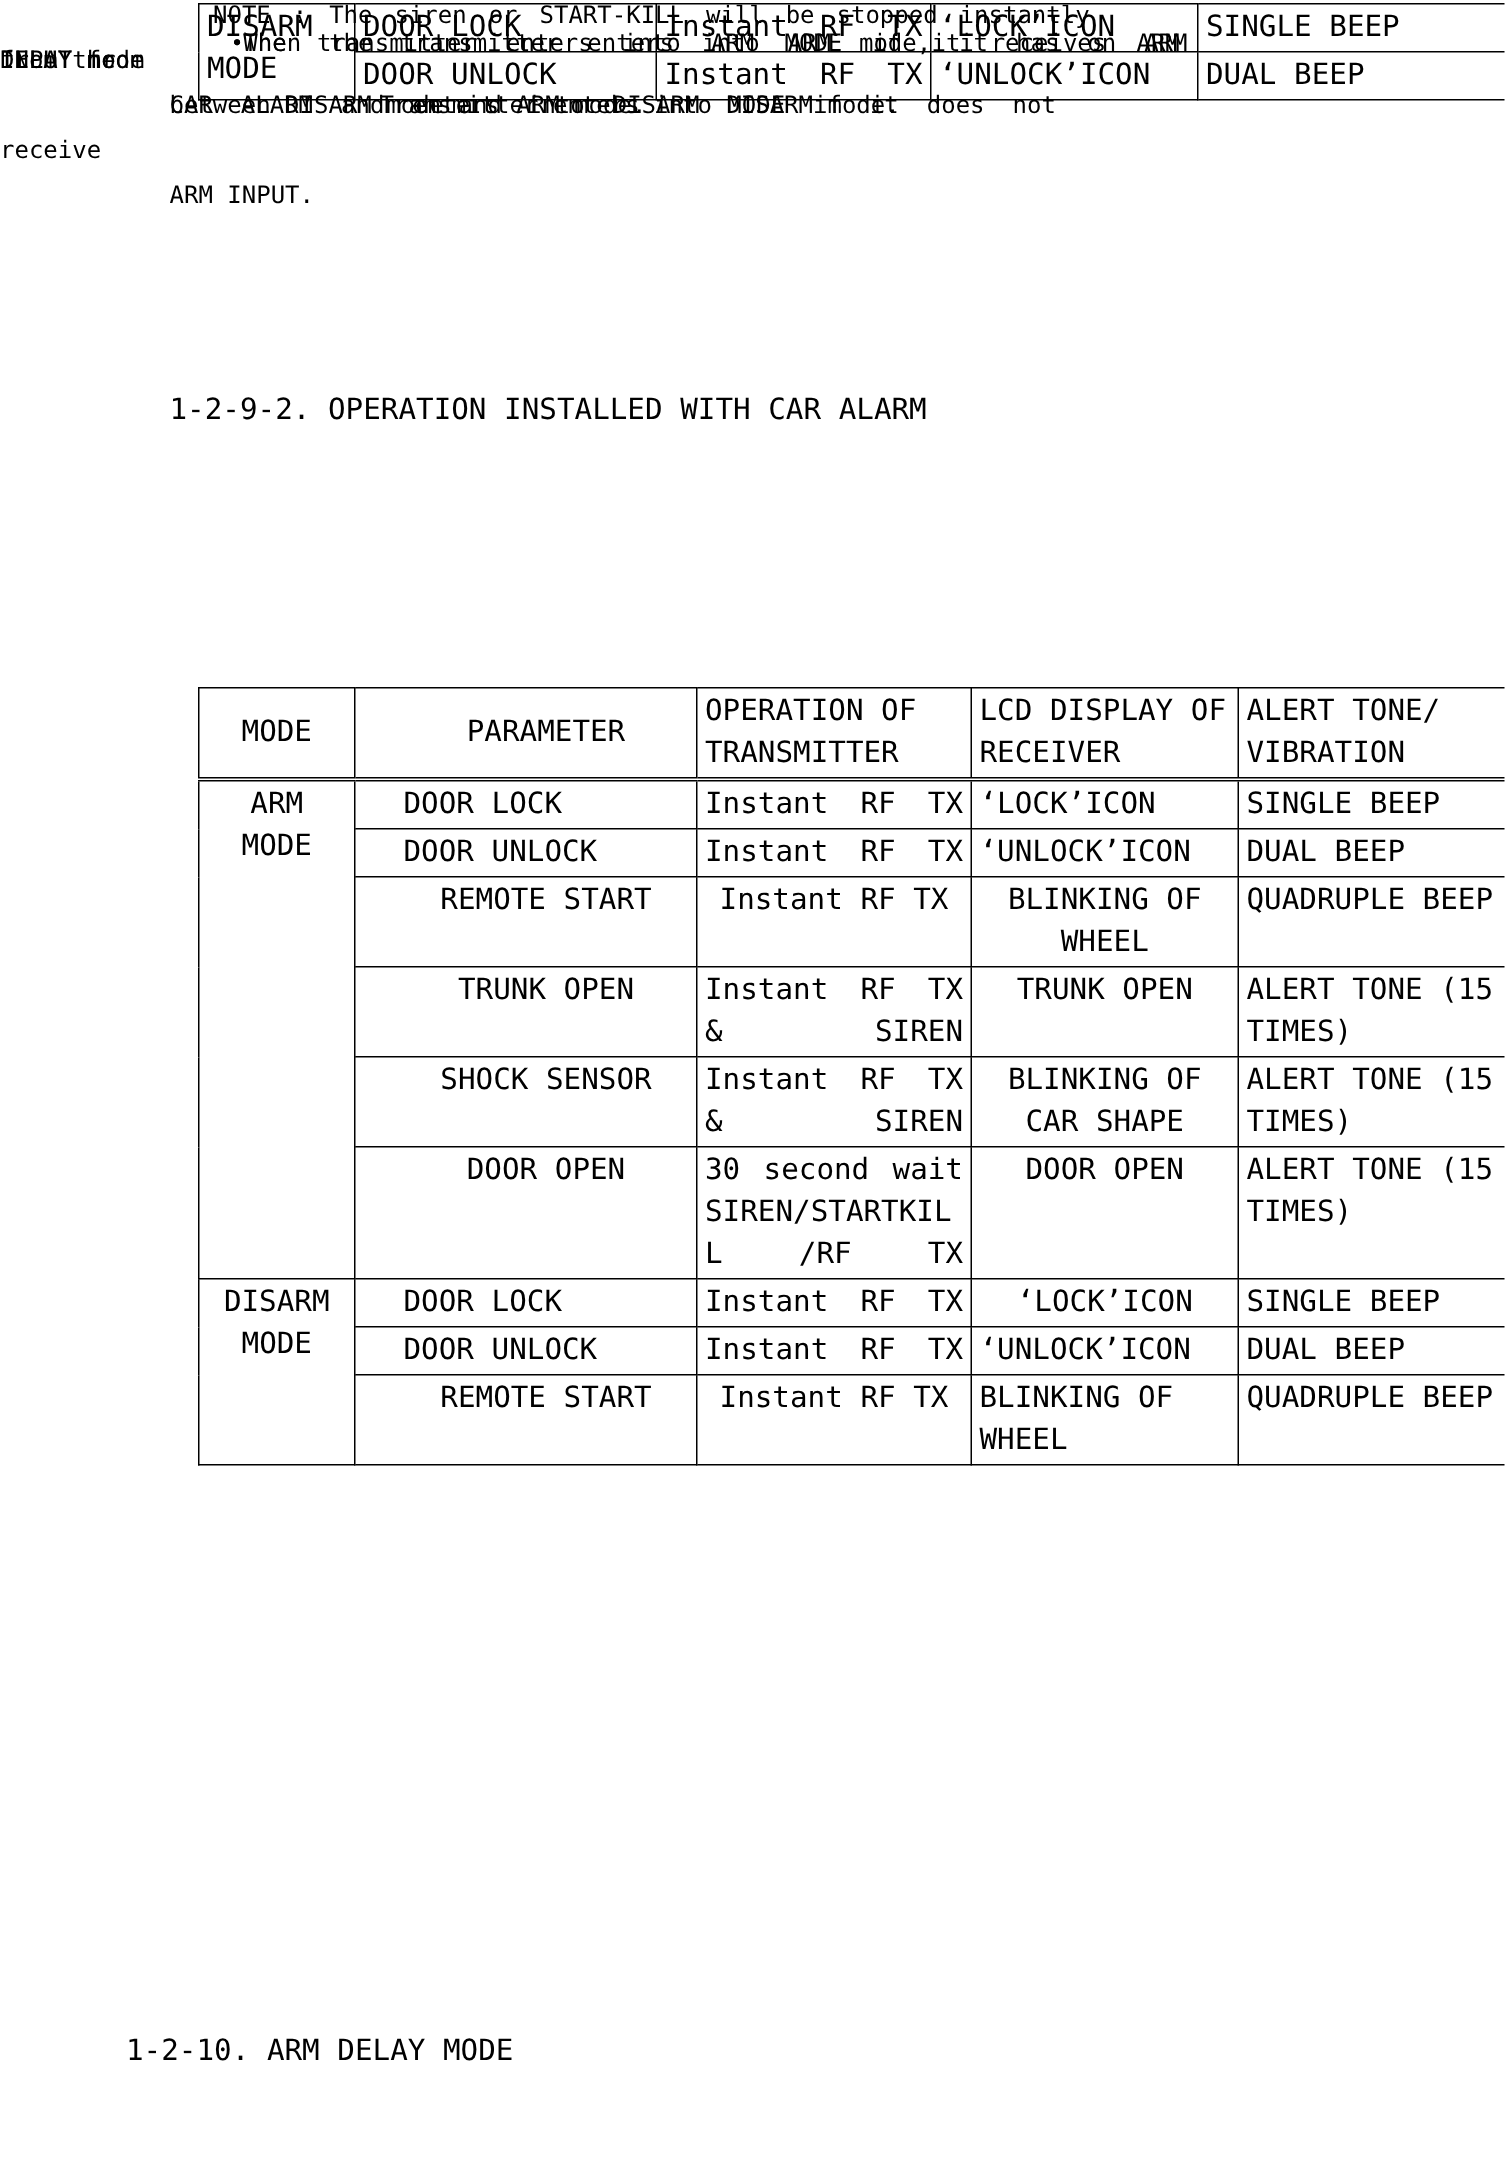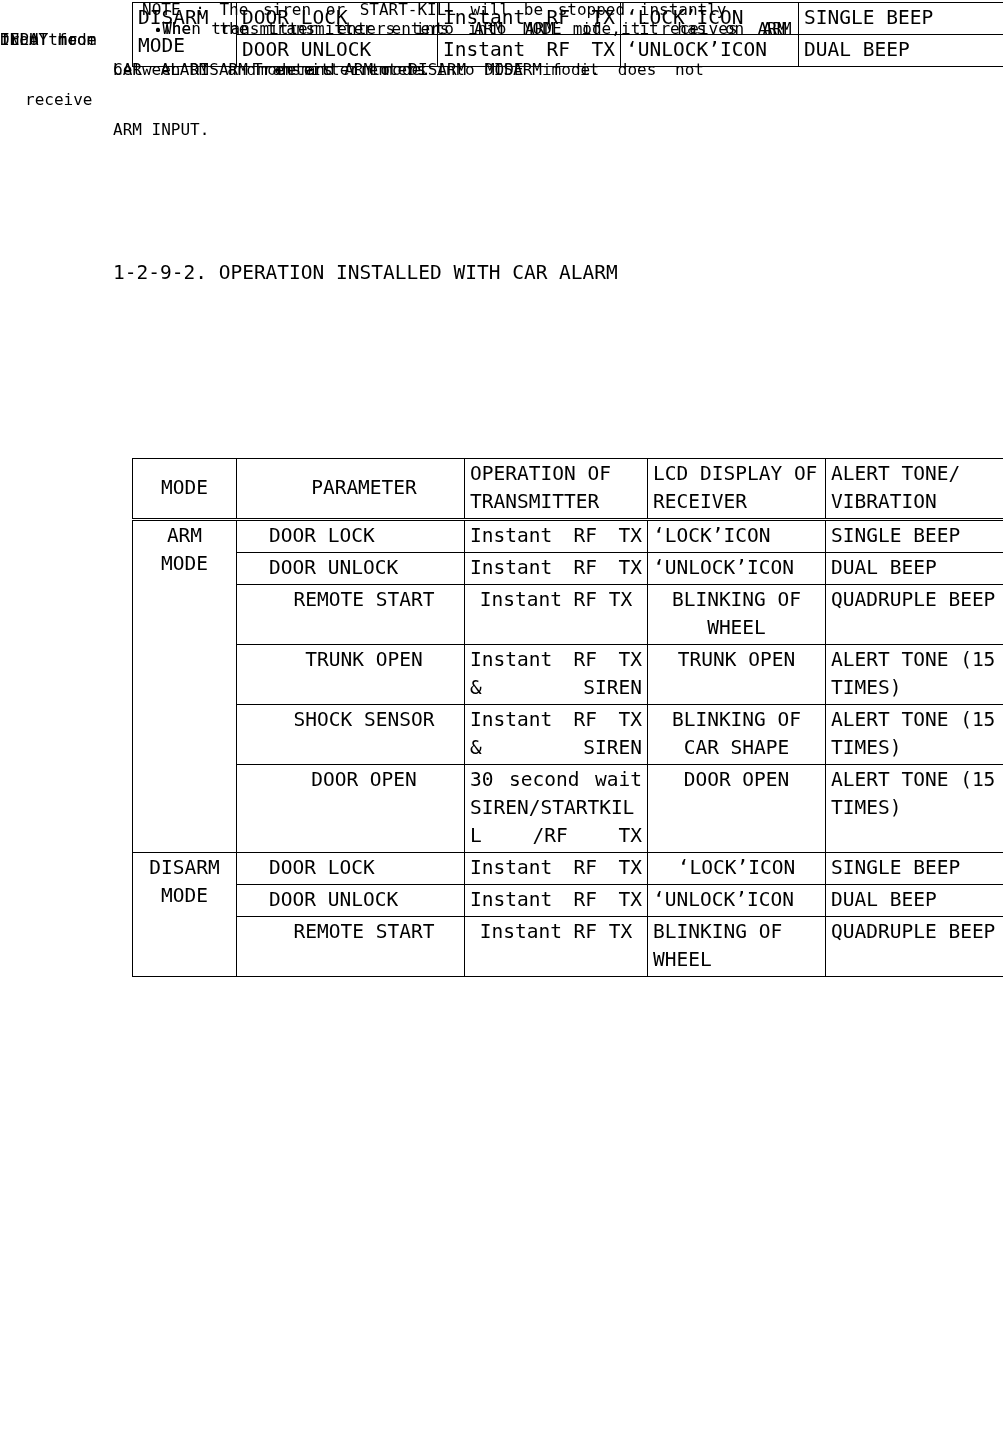--- a/index.html
+++ b/index.html
@@ -83,21 +83,21 @@
   .bullet-dot {
     font-size: 14px;
     vertical-align: middle;
   }
 
   .blk-heading-1 { left: 113px; top: 258px; }
   .blk-para-1    { left: 0px;   top: 288px; width: 1003px; }
   .blk-para-1 .l1 { position:absolute; left: 96px;  top: 0px;   white-space: pre; }
   .blk-para-1 .l2 { position:absolute; left: 0px;   top: 30px;  white-space: pre; }
   .blk-para-1 .l3 { position:absolute; left: 113px; top: 60px;  white-space: pre; }
-  .blk-para-1 .l4 { position:absolute; left: 0px;   top: 90px;  white-space: pre; margin-left: 25px; }
+  .blk-para-1 .l4 { position:absolute; left: 0px;   top: 90px;  white-space: pre; }
   .blk-para-1 .l5 { position:absolute; left: 113px; top: 120px; white-space: pre; }
 
   .blk-note { left: 0px; top: 1236px; width: 1003px; }
   .blk-note .n1 { position:absolute; left: 142px; top: 0px;  white-space: pre; }
   .blk-note .n2 { position:absolute; left: 0px;   top: 30px; white-space: pre; }
   .blk-note .n3 { position:absolute; left: 253px; top: 60px; white-space: pre; }
 
   .blk-heading-2 { left: 84px; top: 1352px; }
   .blk-para-2 { left: 0px; top: 1382px; width: 1003px; }
   .blk-para-2 .m1 { position:absolute; left: 96px;  top: 0px;  white-space: pre; }
@@ -220,20 +220,21 @@
     </tr>
   </tbody>
     </table>
 
   <div class="blk-note">
     <div class="n1 spread-c">NOTE : The siren or START-KILL will be stopped instantly</div>
     <div class="n2">from the</div>
     <div class="n3">Transmitter enters into DISARM mode.</div>
   </div>
 
+  <div class="txt blk-heading-2">1-2-10. ARM DELAY MODE</div>
 
   <div class="blk-para-2">
     <div class="m1">
       <span class="bullet-dot">•</span><span class="spread-b">When the transmitter enters into ARM mode, it has on ARM</span>
     </div>
     <div class="m2">DELAY mode</div>
     <div class="m3">between DISARM mode and ARM mode.</div>
   </div>
 
 </div>

